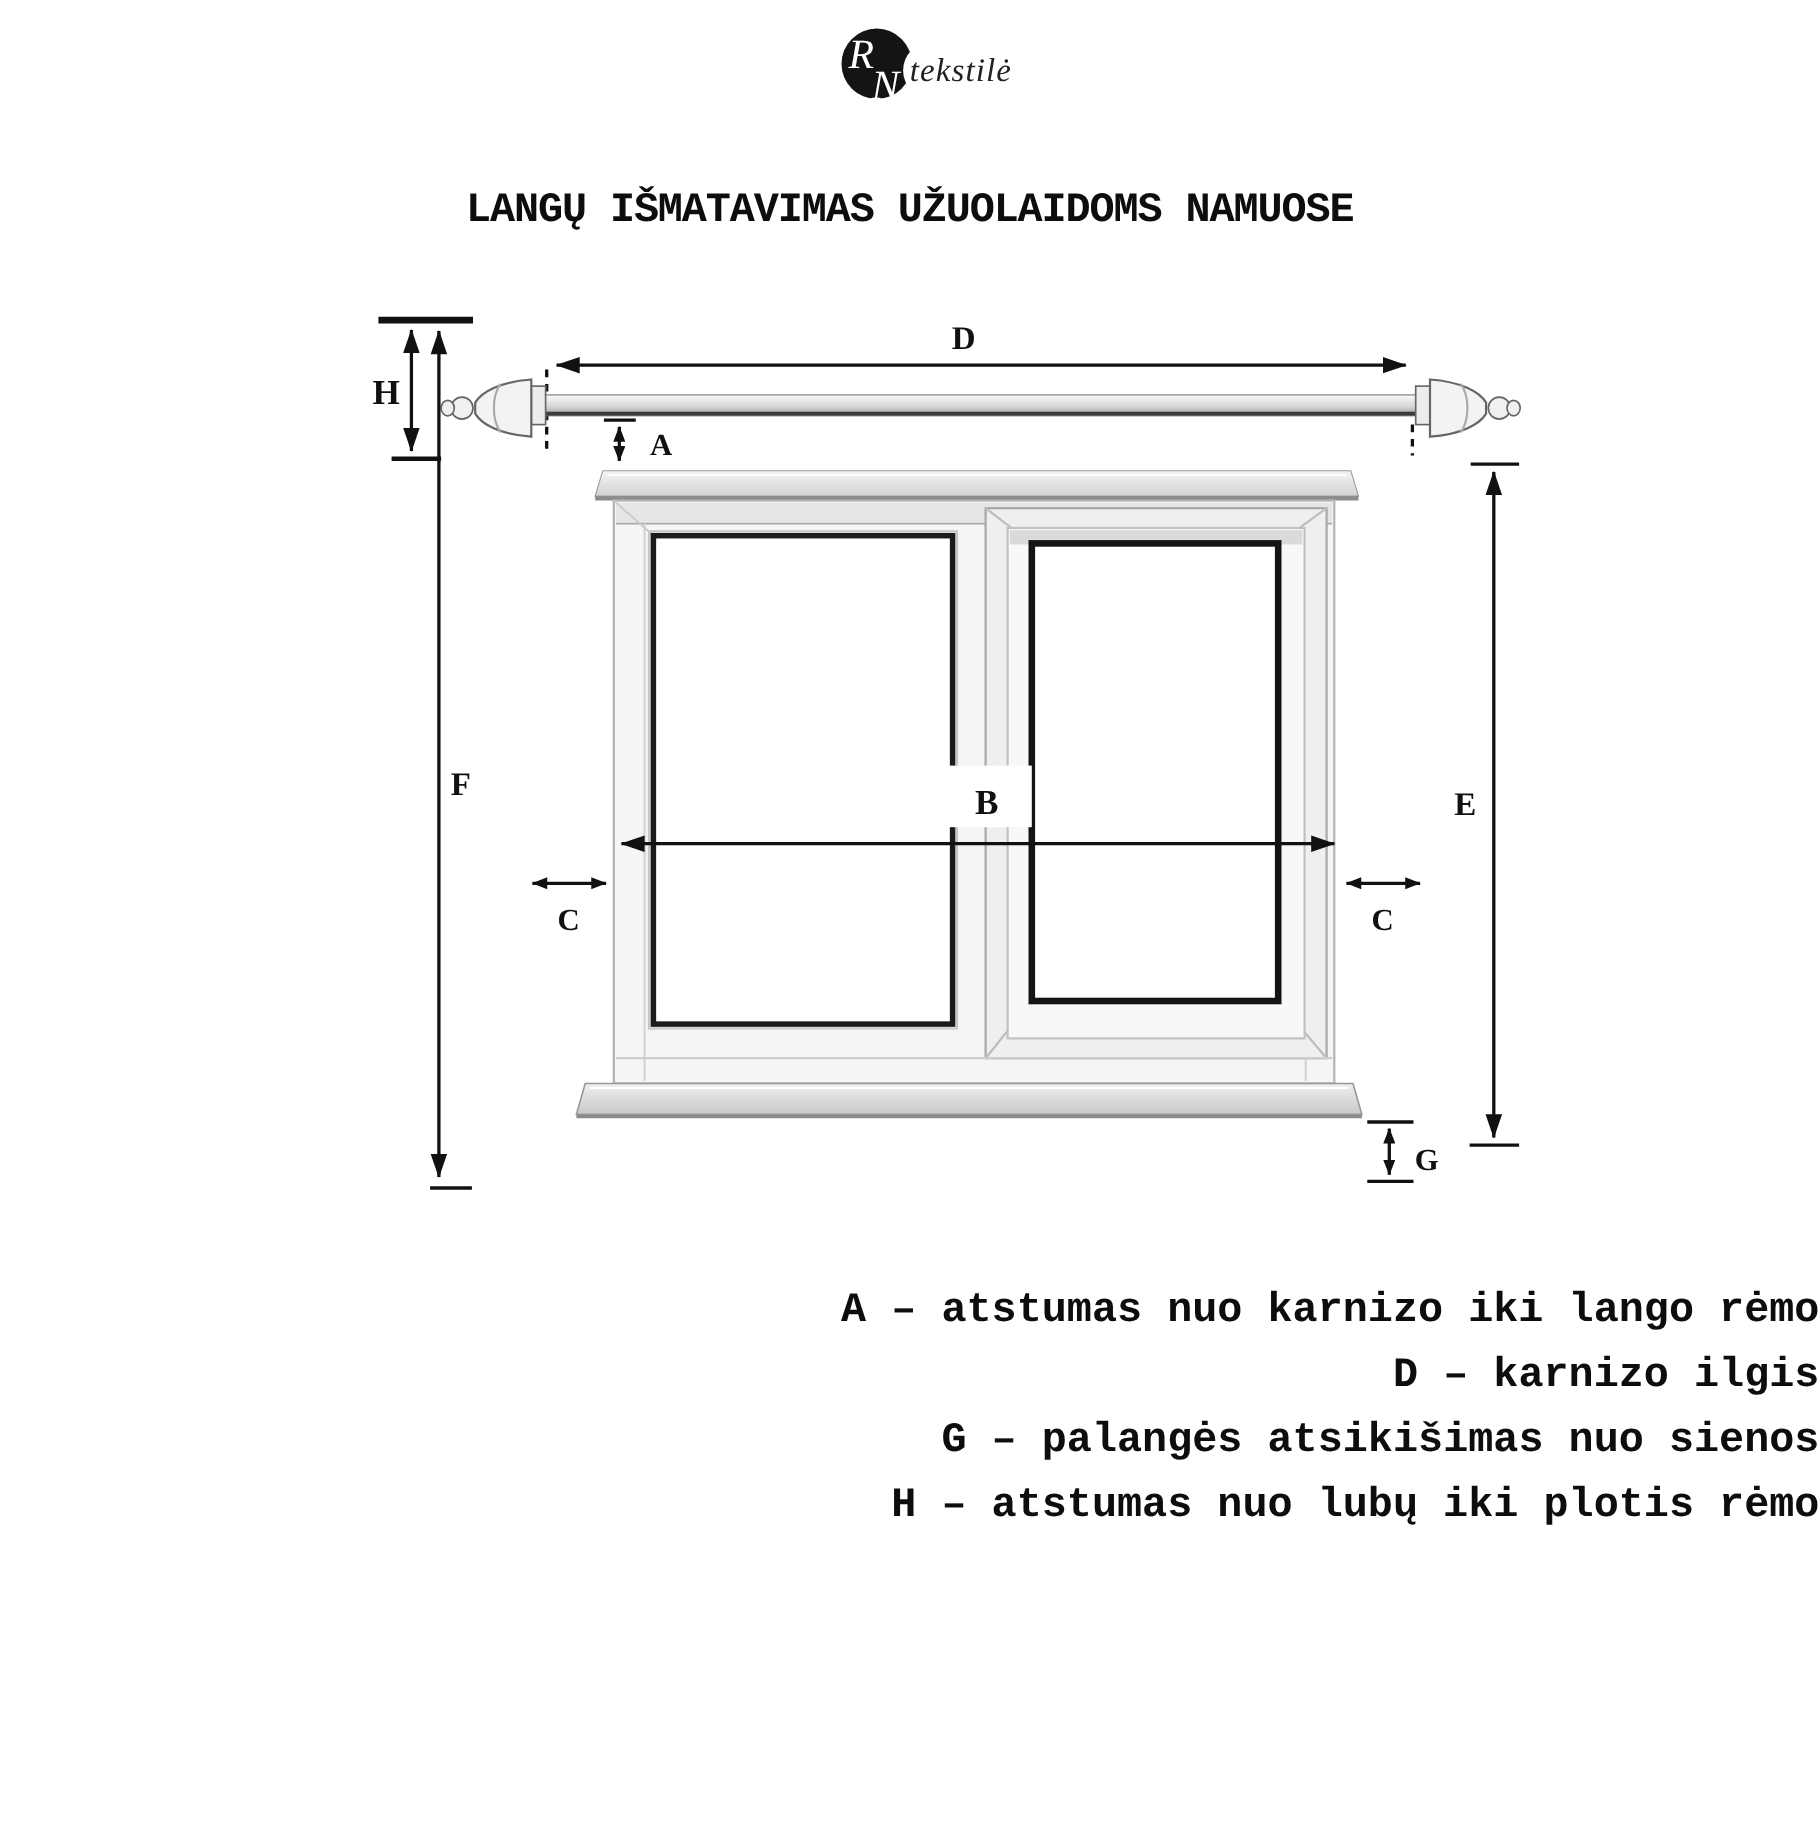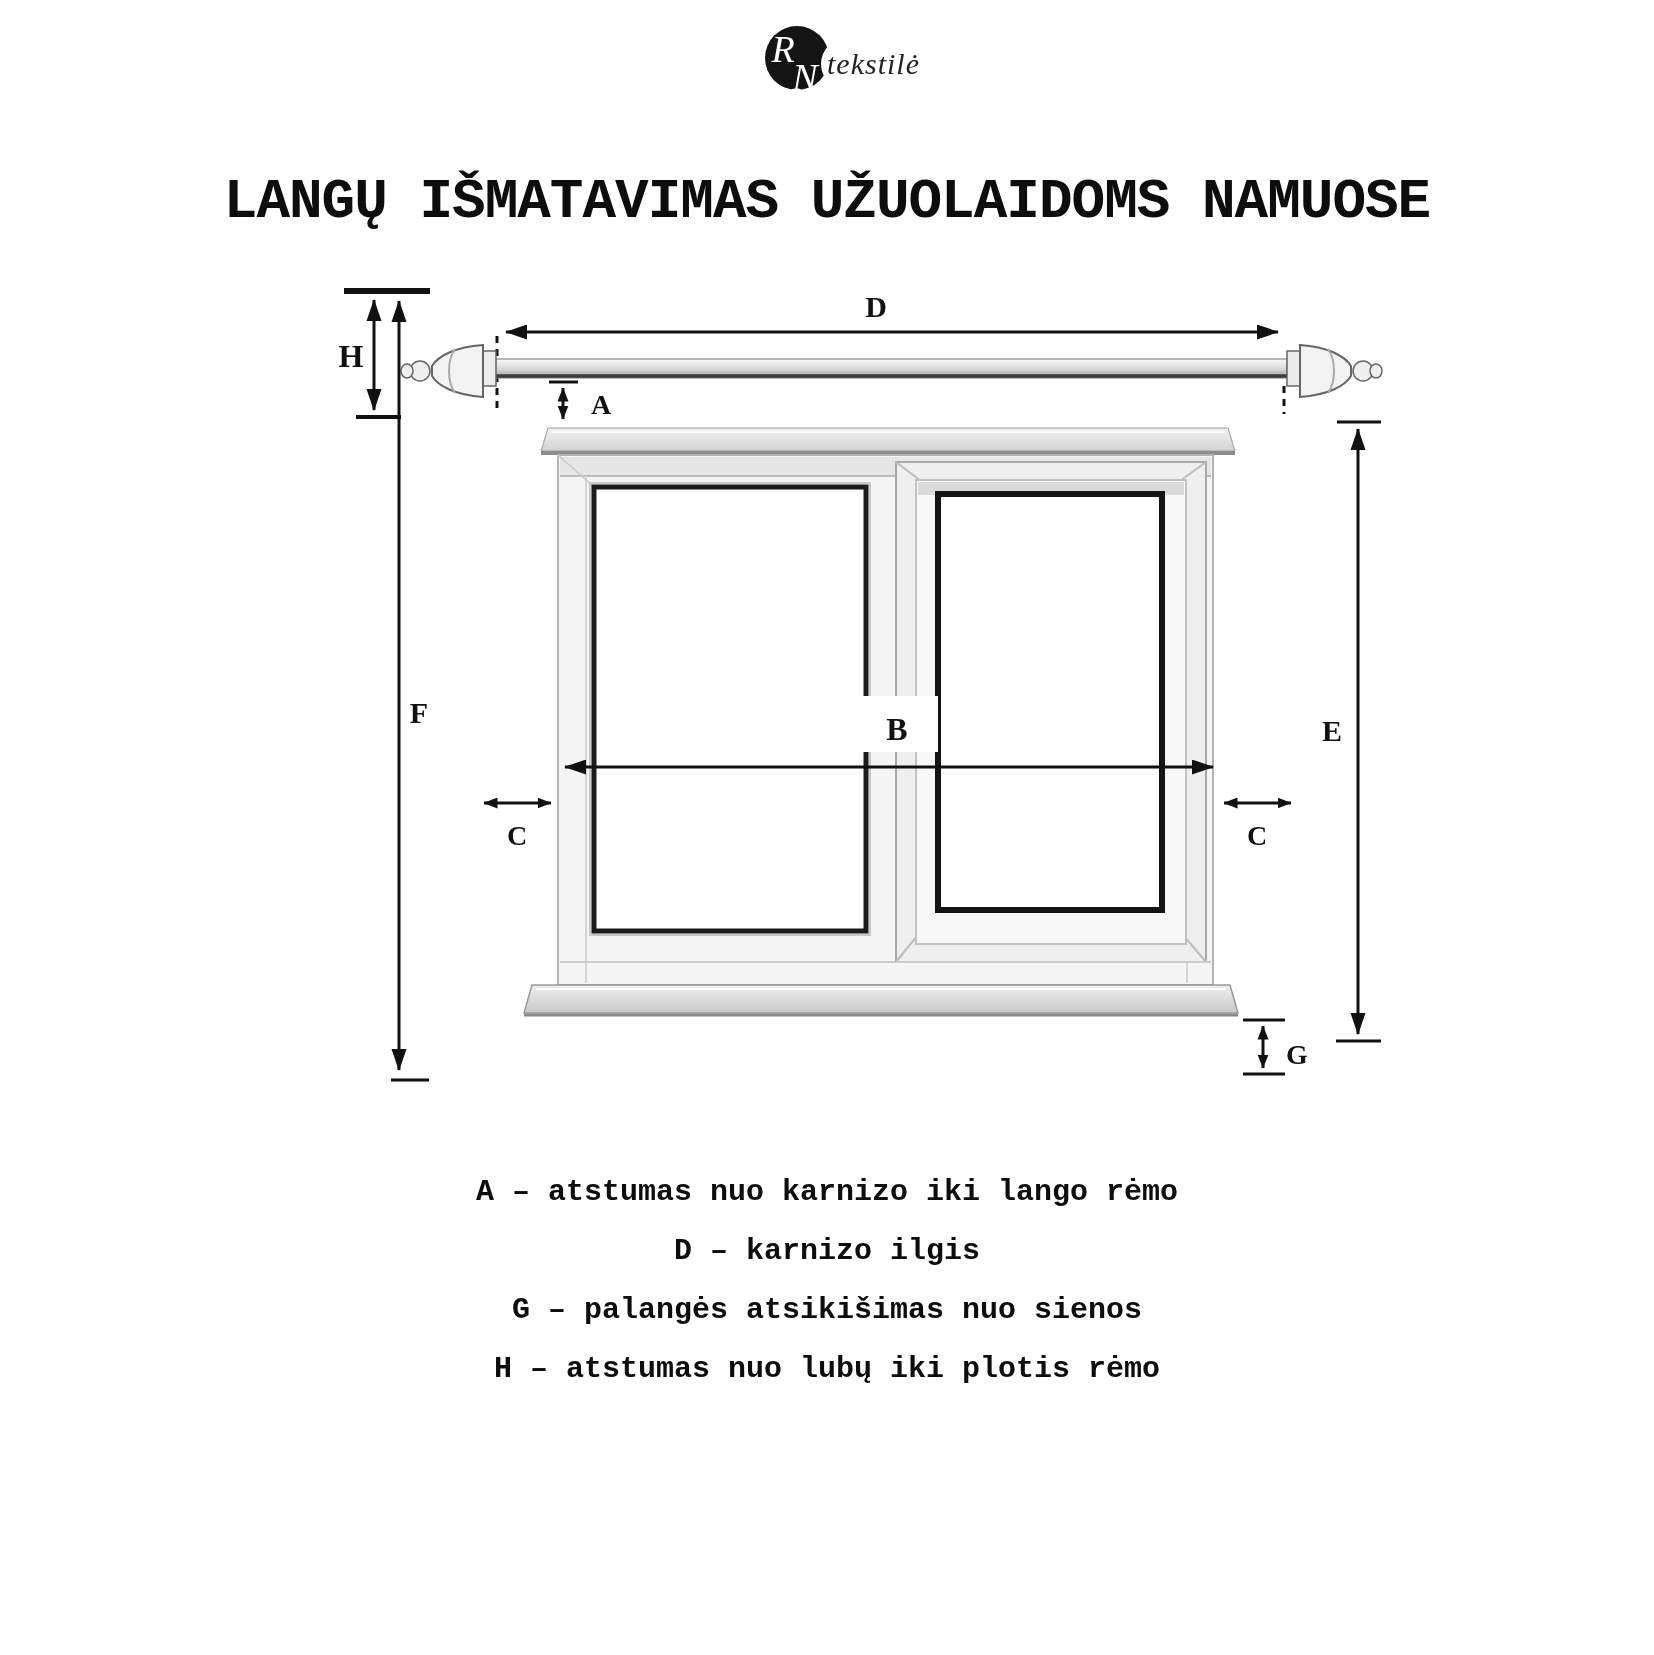--- a/index.html
+++ b/index.html
@@ -1,24 +1,24 @@
 <!DOCTYPE html>
 <html><head>
 <meta charset="utf-8">
 <style>
   html,body{margin:0;padding:0;background:#fff;}
   .canvas{position:relative;width:1654px;height:1655px;background:#ffffff;overflow:hidden;
           font-family:"Liberation Sans", sans-serif;}
   .logo-wrap{position:absolute;left:735px;top:12px;width:240px;height:100px;}
   .page-title{position:absolute;left:0;top:170px;width:100%;text-align:center;
               font-family:"Liberation Mono", monospace;font-weight:bold;
-              font-size:56px;letter-spacing:-1px;color:#0d0d0d;white-space:nowrap;}
+              font-size:38px;letter-spacing:-1px;color:#0d0d0d;white-space:nowrap;}
   .diagram-svg{position:absolute;left:0;top:0;width:1654px;height:1655px;}
-  .legend{position:absolute;left:0;top:1163px;width:100%;text-align:center;
-          font-family:"Liberation Mono", monospace;font-weight:bold;font-size:30px;
+  .legend{position:absolute;left:0;top:1163px;width:100%;text-align:right;
+          font-family:"Liberation Mono", monospace;font-weight:bold;font-size:38px;
           line-height:58.9px;color:#0d0d0d;}
   .legend div{white-space:nowrap;}
   .dim-label{font-family:"Liberation Serif", serif;font-weight:bold;fill:#111111;}
   .brand-text{font-family:"Liberation Serif", serif;font-style:italic;}
 </style>
 </head>
 <body>
 
 <div class="canvas">
 

